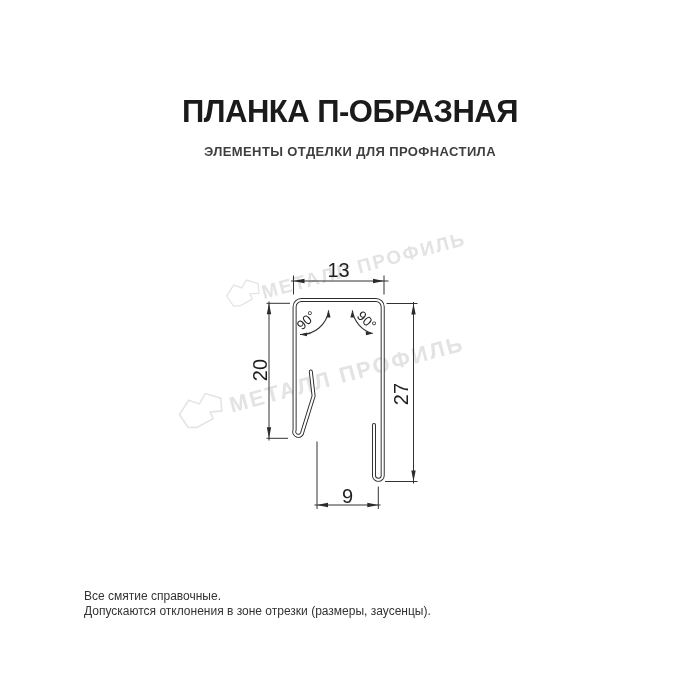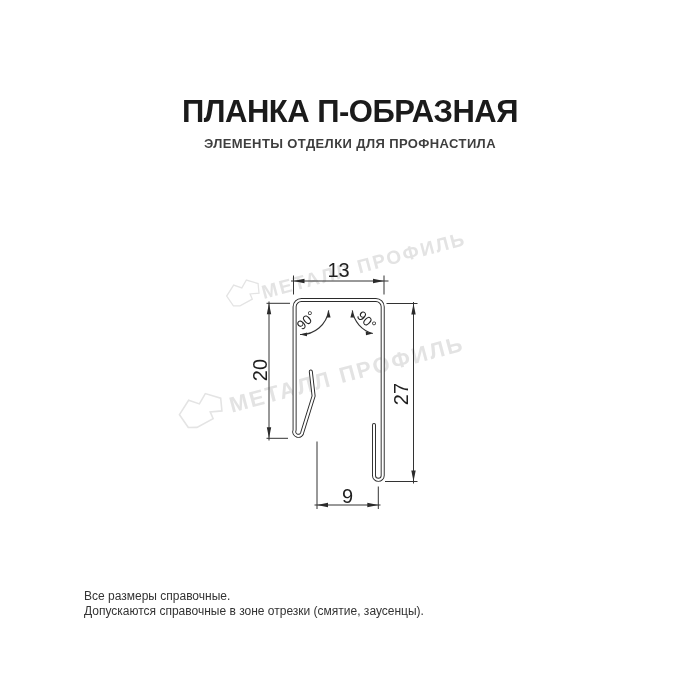--- a/index.html
+++ b/index.html
@@ -8,21 +8,21 @@
     background:#ffffff;
     font-family:"Liberation Sans", sans-serif;
   }
   .page{position:absolute;inset:0;width:700px;height:700px;}
   .header{position:absolute;top:98px;left:0;width:700px;text-align:center;}
   .title-line{
     font-weight:bold;font-size:31px;line-height:28px;color:#1b1b1b;
     letter-spacing:-0.5px;
   }
   .subtitle{
-    margin-top:10px;font-weight:bold;font-size:13px;color:#3e3e3e;
+    margin-top:18px;font-weight:bold;font-size:13px;color:#3e3e3e;
     letter-spacing:0.4px;
     text-align:center;
   }
   .drawing-svg{position:absolute;top:0;left:0;}
   .footer{
     position:absolute;left:84px;top:589px;
     font-size:12px;line-height:15px;color:#333333;
   }
 </style>
 </head>
@@ -112,17 +112,17 @@
       <text x="338.5" y="277">13</text>
       <text transform="translate(267,370) rotate(-90)" x="0" y="0">20</text>
       <text transform="translate(408,394) rotate(-90)" x="0" y="0">27</text>
       <text x="347.5" y="503">9</text>
       <text font-size="13.5" transform="translate(306.5,320.5) rotate(-43)" x="0" y="4.5">90°</text>
       <text font-size="13.5" transform="translate(366.5,320.5) rotate(43)" x="0" y="4.5">90°</text>
     </g>
   </svg>
 
   <div class="footer">
-    <div>Все размеры справочные.</div>
-    <div>Допускаются справочные в зоне отрезки (смятие, заусенцы).</div>
+    <div>Все смятие справочные.</div>
+    <div>Допускаются отклонения в зоне отрезки (размеры, заусенцы).</div>
   </div>
 
 </div>
 
 </body></html>

